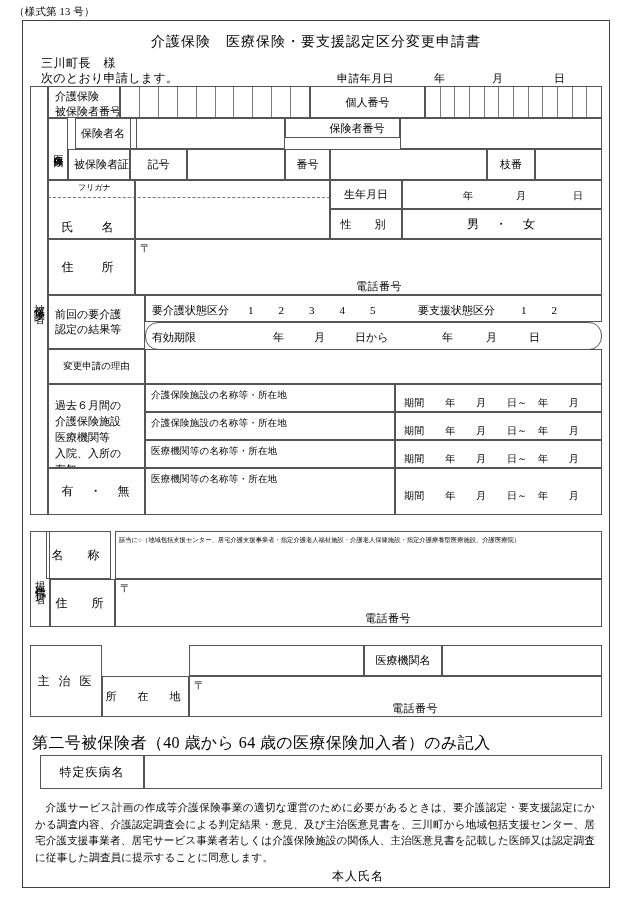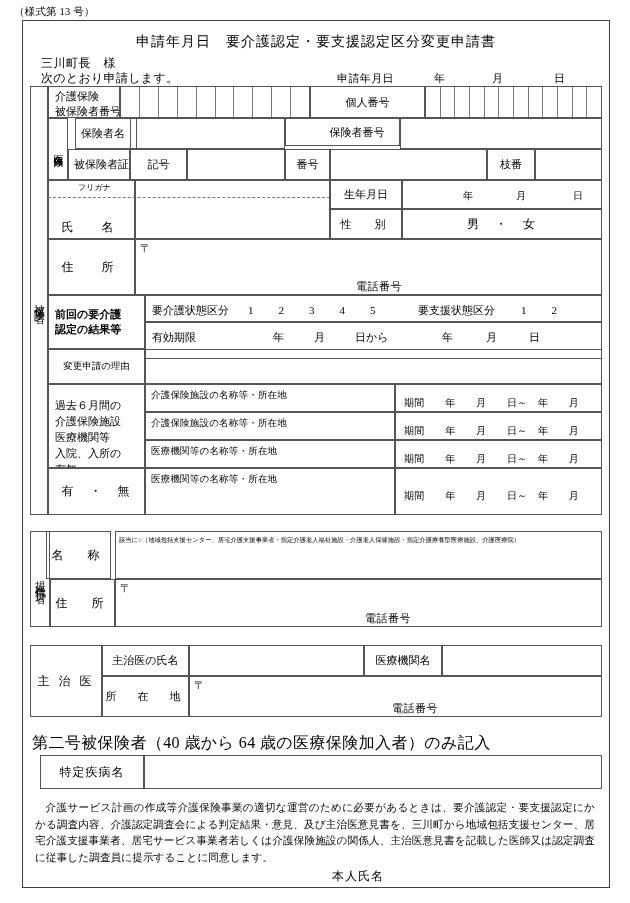--- a/index.html
+++ b/index.html
@@ -199,21 +199,21 @@
 </style>
 </head>
 <body>
 
 <div class="page">
 
   <div class="form-id">（様式第 13 号）</div>
 
   <div class="outer-frame"></div>
 
-  <div class="doc-title">申請年月日　要介護認定・要支援認定区分変更申請書</div>
+  <div class="doc-title">介護保険　医療保険・要支援認定区分変更申請書</div>
   <div class="addressee">三川町長　様</div>
   <div class="intro-line">次のとおり申請します。</div>
   <div class="apply-date-label">申請年月日</div>
   <div class="apply-y">年</div>
   <div class="apply-m">月</div>
   <div class="apply-d">日</div>
 
   <div class="cell" style="left:30px; top:86px; width:18px; height:429px;">
     <span class="vert" style="font-size:11px;">被保険者</span>
   </div>
@@ -252,21 +252,21 @@
     </div>
 
   <div class="cell" style="left:48px; top:118px; width:20px; height:62px;">
     <span class="vert" style="font-size:10px; letter-spacing:1px;">医療保険</span>
   </div>
 
   <div class="cell" style="left:68px; top:118px; width:62px; height:31px;margin-left:7px;">
     <span class="lbl left" style="font-size:11px;">保険者名</span>
   </div>
   <div class="cell" style="left:130px; top:118px; width:155px; height:31px;"></div>
-  <div class="cell" style="left:285px; top:118px; width:115px; height:28px;padding-left:29px;">
+  <div class="cell" style="left:285px; top:118px; width:115px; height:20px;padding-left:29px;">
     <span class="lbl" style="font-size:11px;">保険者番号</span>
   </div>
   <div class="cell" style="left:400px; top:118px; width:202px; height:31px;"></div>
 
   <div class="cell" style="left:68px; top:149px; width:62px; height:31px;">
     <span class="lbl left" style="font-size:11px;">被保険者証</span>
   </div>
   <div class="cell" style="left:130px; top:149px; width:57px; height:31px;">
     <span class="lbl" style="font-size:11px;">記号</span>
   </div>
@@ -303,30 +303,30 @@
     <span class="lbl" style="font-size:12px; letter-spacing:2px;">男　・　女</span>
   </div>
 
   <div class="cell" style="left:48px; top:239px; width:87px; height:56px;">
     <span class="lbl" style="font-size:12px; letter-spacing:8px;">住　所</span>
   </div>
   <div class="cell" style="left:135px; top:239px; width:467px; height:56px;"></div>
   <div class="mark-t" style="left:140px; top:241px;">〒</div>
   <div class="phone-label" style="left:356px; top:279px;">電話番号</div>
 
-  <div class="cell" style="left:48px; top:295px; width:97px; height:54px;font-weight:bold;">
+  <div class="cell" style="left:48px; top:295px; width:97px; height:54px;">
     <span class="lbl two-line" style="font-size:11px; padding-top:11px;"><span>前回の要介護</span><br><span>認定の結果等</span></span>
   </div>
   <div class="cell" style="left:145px; top:295px; width:457px; height:27px;">
     <span class="inline-txt" style="left:6px; top:7px;">要介護状態区分</span>
     <span class="inline-txt" style="left:102px; top:7px; letter-spacing:1px;">1　　2　　3　　4　　5</span>
     <span class="inline-txt" style="left:272px; top:7px;">要支援状態区分</span>
     <span class="inline-txt" style="left:375px; top:7px; letter-spacing:1px;">1　　2</span>
   </div>
-  <div class="cell" style="left:145px; top:322px; width:457px; height:37px;">
+  <div class="cell" style="left:145px; top:322px; width:457px; height:28px;border-radius:13px;">
     <span class="inline-txt" style="left:6px; top:7px;">有効期限</span>
     <span class="inline-txt" style="left:127px; top:7px;">年</span>
     <span class="inline-txt" style="left:168px; top:7px;">月</span>
     <span class="inline-txt" style="left:209px; top:7px;">日から</span>
     <span class="inline-txt" style="left:296px; top:7px;">年</span>
     <span class="inline-txt" style="left:340px; top:7px;">月</span>
     <span class="inline-txt" style="left:383px; top:7px;">日</span>
   </div>
 
   <div class="cell" style="left:48px; top:349px; width:97px; height:35px;">
@@ -381,23 +381,20 @@
   <div class="cell" style="left:50px; top:579px; width:65px; height:48px;">
     <span class="lbl" style="font-size:12px; letter-spacing:6px;">住　所</span>
   </div>
   <div class="cell" style="left:115px; top:579px; width:487px; height:48px;"></div>
   <div class="mark-t" style="left:120px; top:581px;">〒</div>
   <div class="phone-label" style="left:365px; top:611px;">電話番号</div>
 
   <div class="cell" style="left:30px; top:645px; width:72px; height:72px;">
     <span class="lbl" style="font-size:12px; letter-spacing:3px;">主 治 医</span>
   </div>
-  <div class="cell" style="left:102px; top:645px; width:87px; height:31px;">
-    <span class="lbl" style="font-size:11px;">主治医の氏名</span>
-  </div>
   <div class="cell" style="left:189px; top:645px; width:175px; height:31px;"></div>
   <div class="cell" style="left:364px; top:645px; width:78px; height:31px;">
     <span class="lbl" style="font-size:11px;">医療機関名</span>
   </div>
   <div class="cell" style="left:442px; top:645px; width:160px; height:31px;"></div>
   <div class="cell" style="left:102px; top:676px; width:87px; height:41px;">
     <span class="lbl" style="font-size:11px; letter-spacing:5px;">所　在　地</span>
   </div>
   <div class="cell" style="left:189px; top:676px; width:413px; height:41px;"></div>
   <div class="mark-t" style="left:194px; top:678px;">〒</div>

